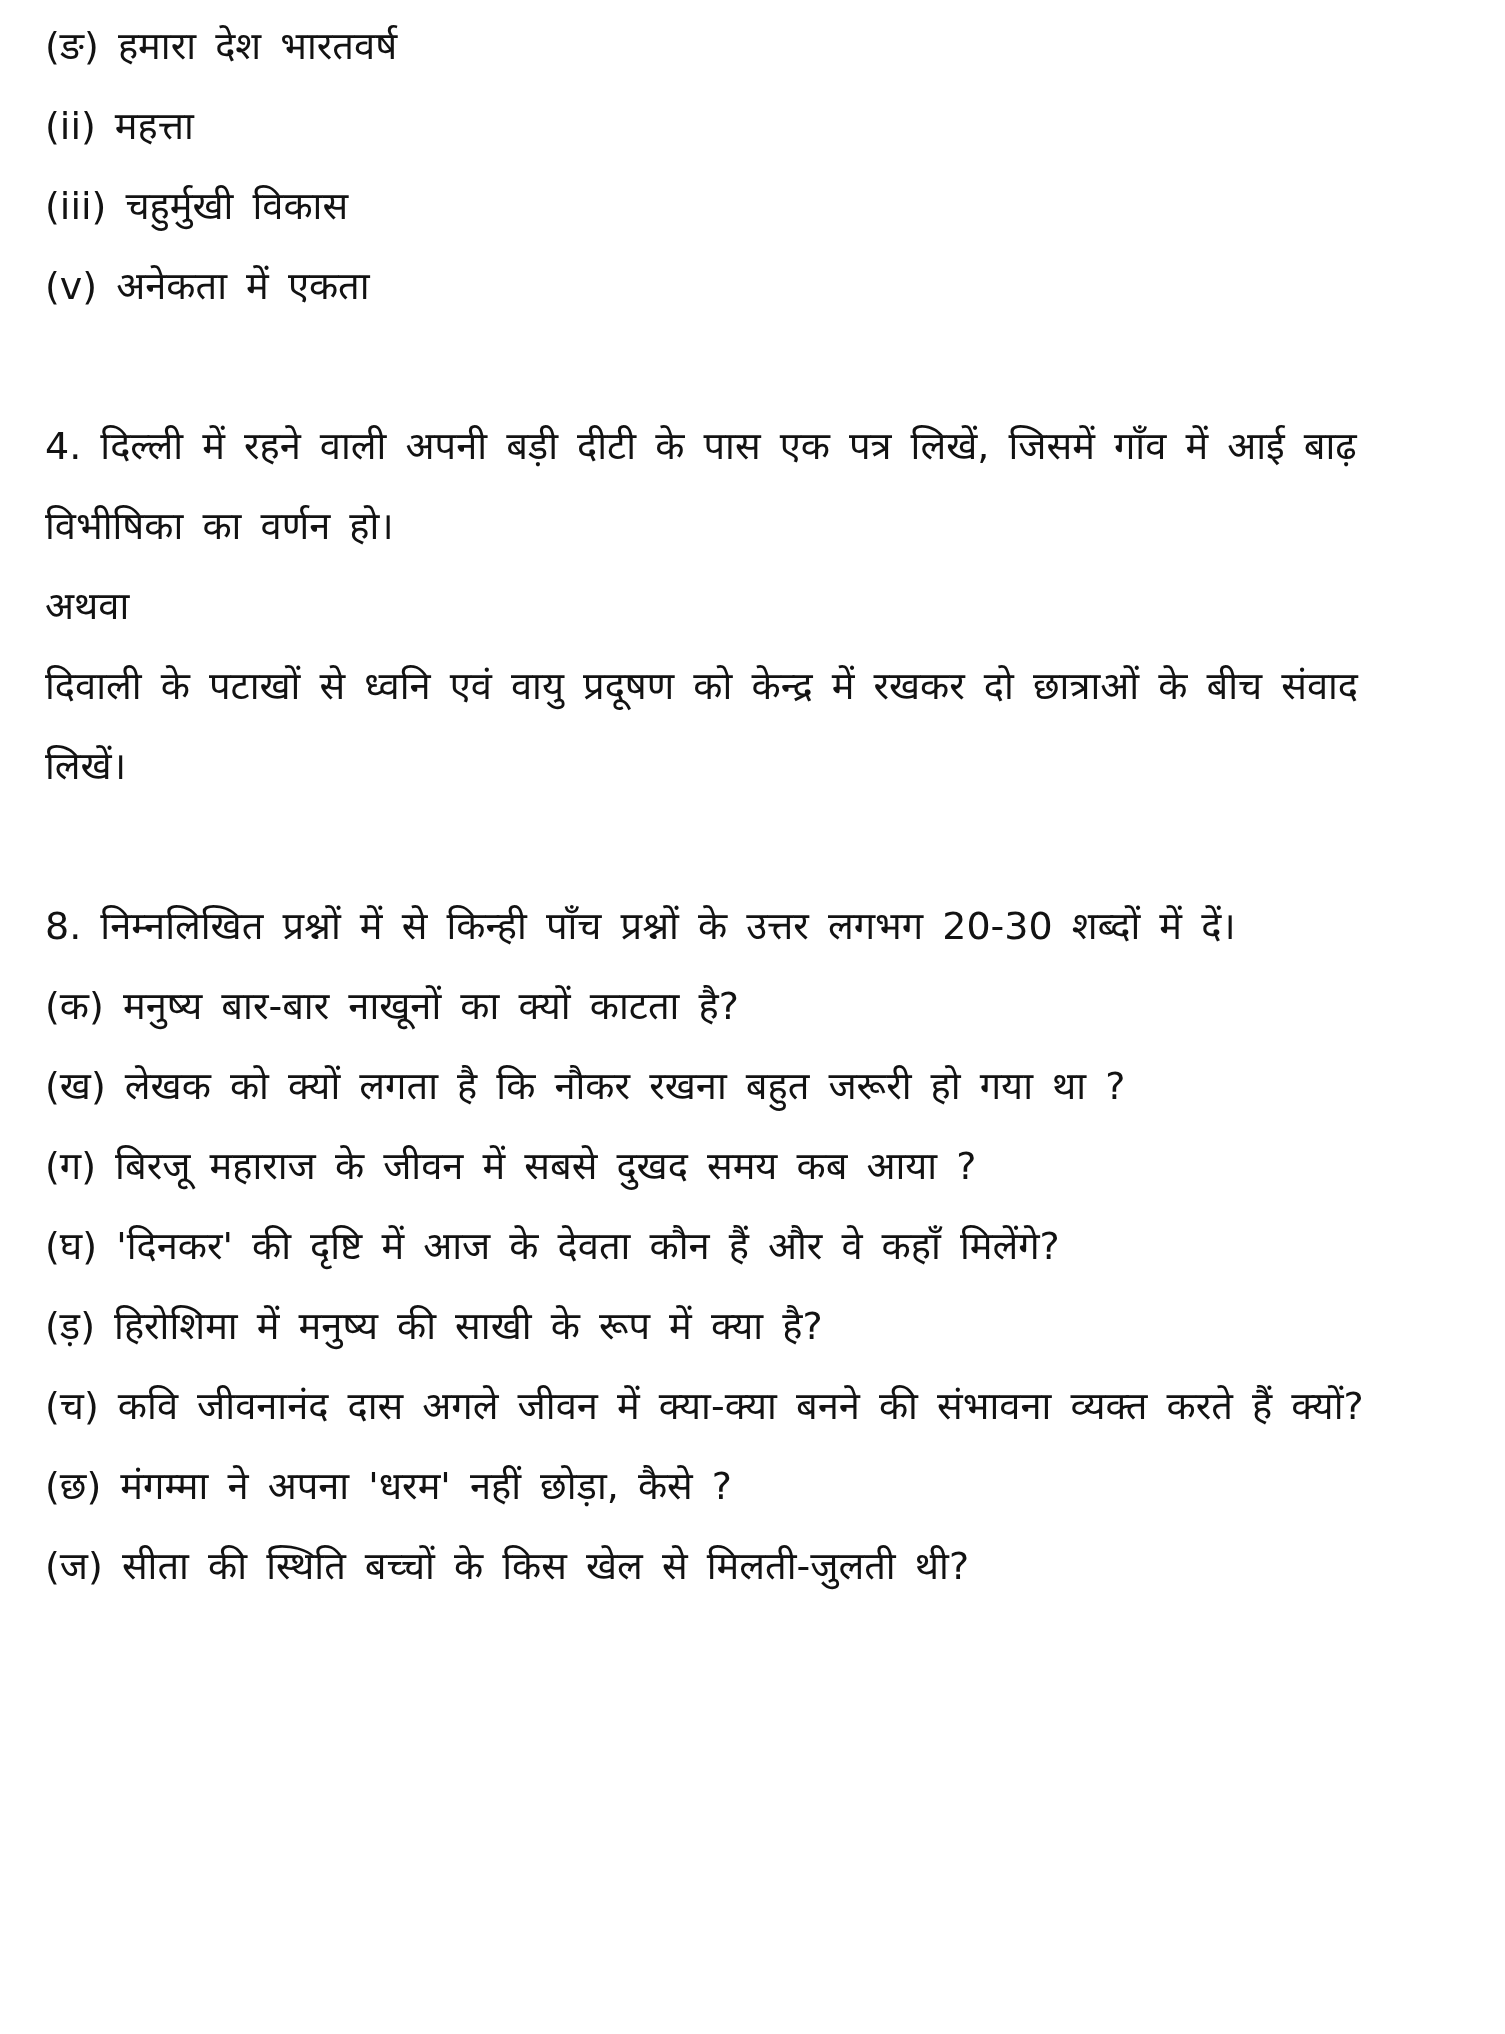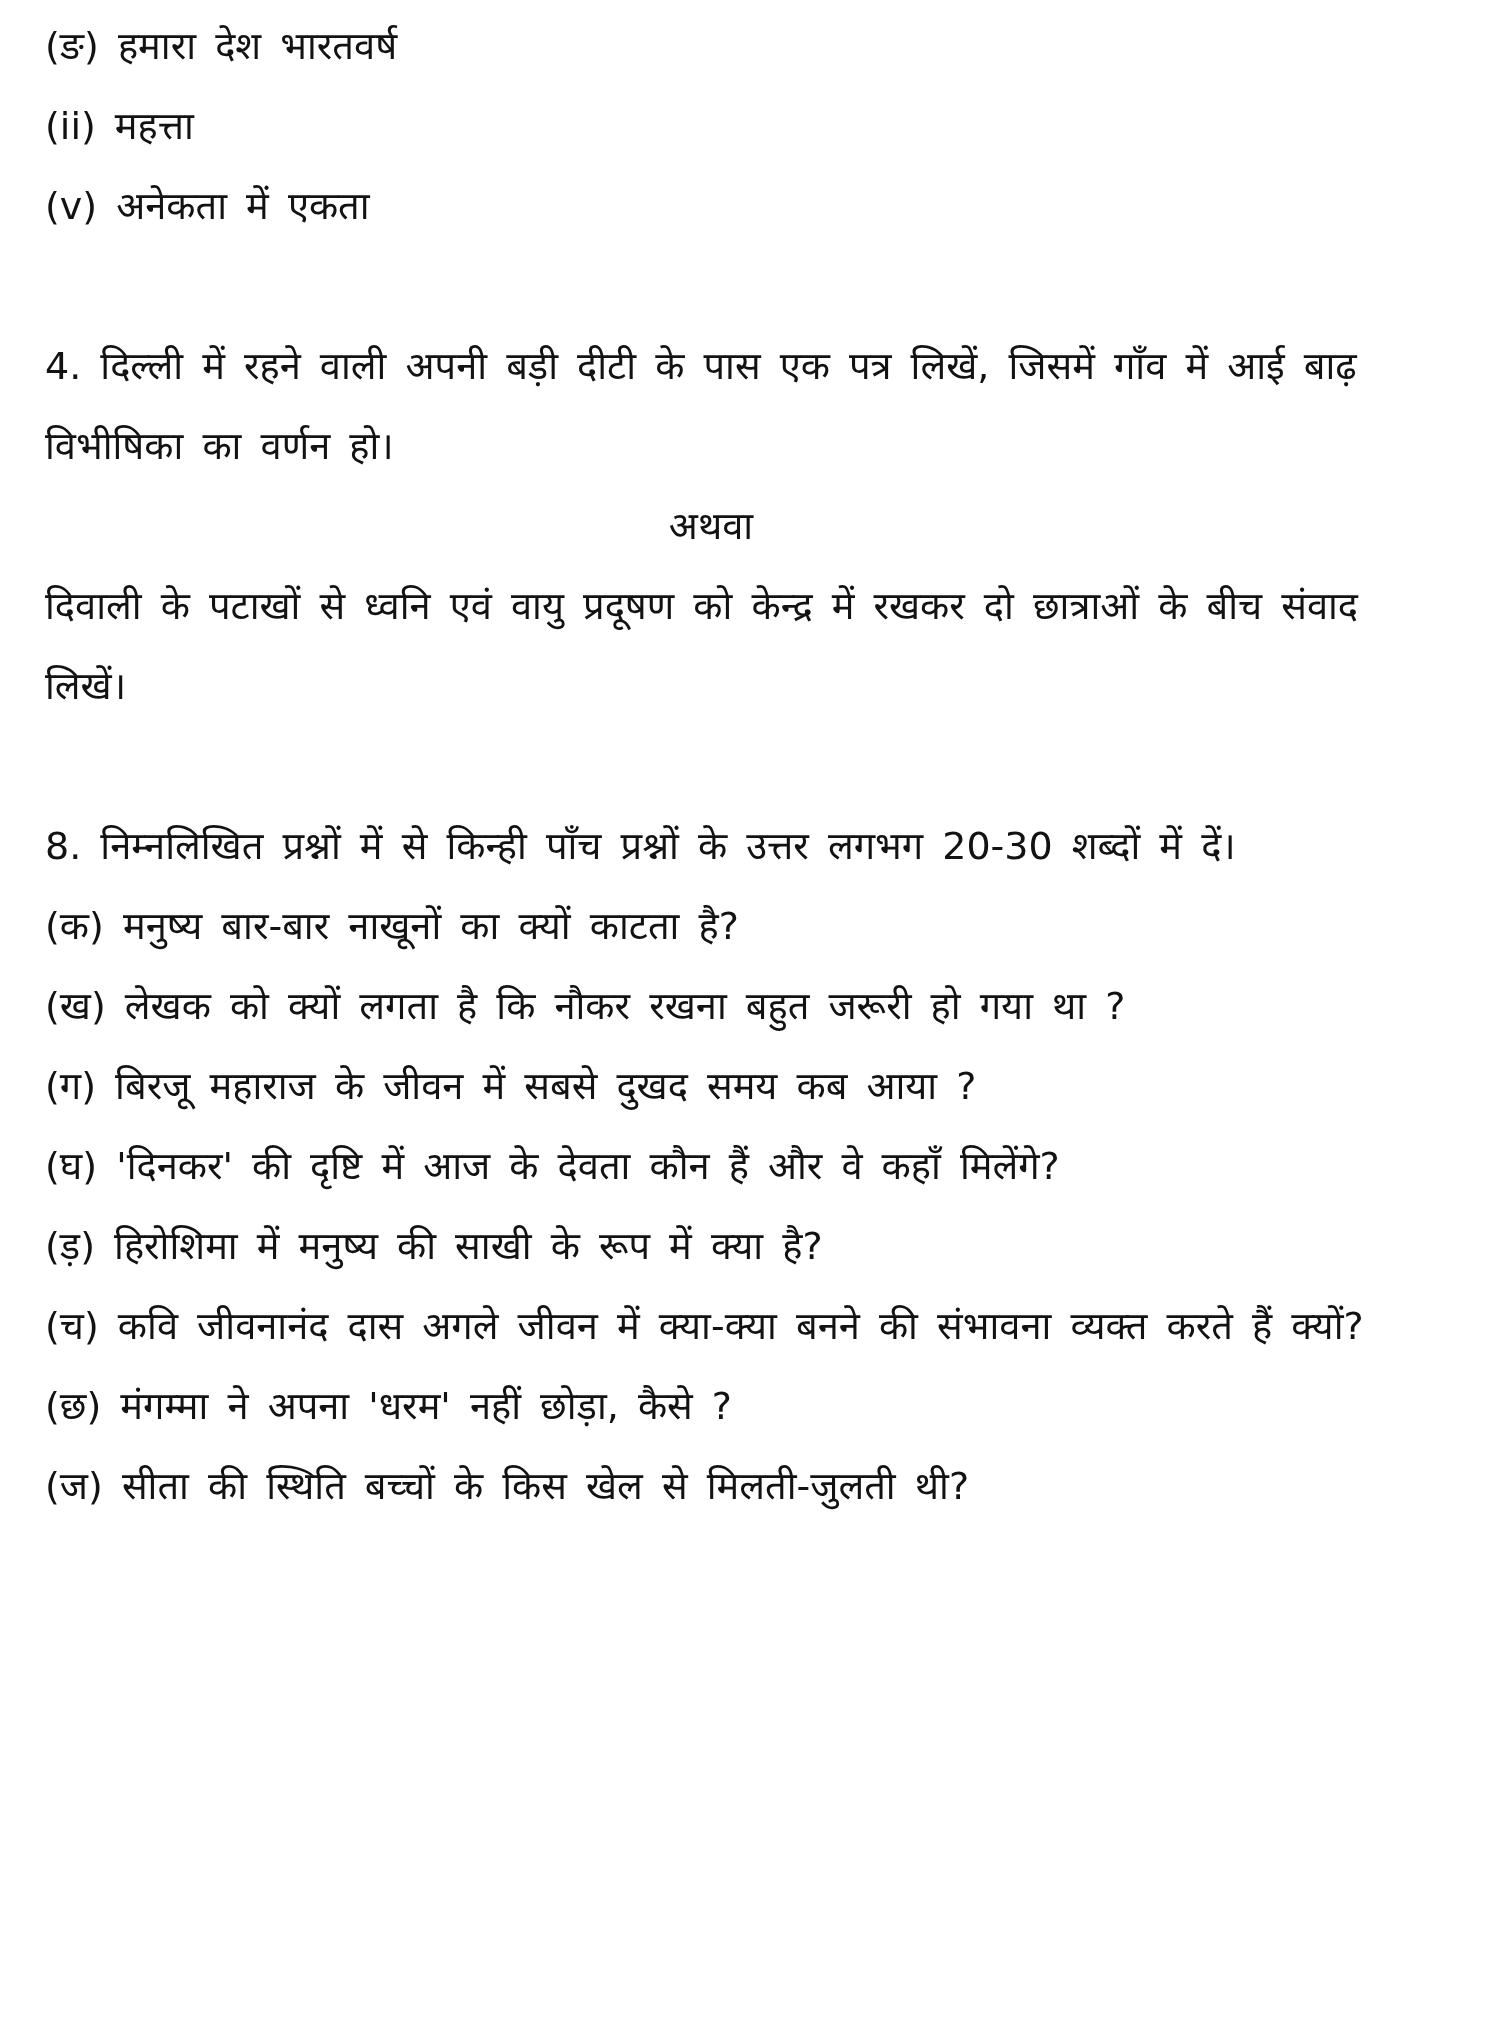--- a/index.html
+++ b/index.html
@@ -21,31 +21,31 @@
     padding: 6px 70px 60px 45px;
   }
   .page p {
     margin: 0;
   }
   .section-q4,
   .section-q5 {
     margin-top: 80px;
   }
   .or-label {
-    text-align: center;
   }
 </style>
 </head>
 <body>
 
 <div class="page">
 
   <section class="section-outline">
     <p>(ङ) हमारा देश भारतवर्ष</p>
     <p>(ii) महत्ता</p>
+    <p>(iii) चहुर्मुखी विकास</p>
     <p>(v) अनेकता में एकता</p>
   </section>
 
   <section class="section-q4">
     <p>4. दिल्ली में रहने वाली अपनी बड़ी दीटी के पास एक पत्र लिखें, जिसमें गाँव में आई बाढ़ विभीषिका का वर्णन हो।</p>
     <p class="or-label">अथवा</p>
     <p>दिवाली के पटाखों से ध्वनि एवं वायु प्रदूषण को केन्द्र में रखकर दो छात्राओं के बीच संवाद लिखें।</p>
   </section>
 
   <section class="section-q5">

